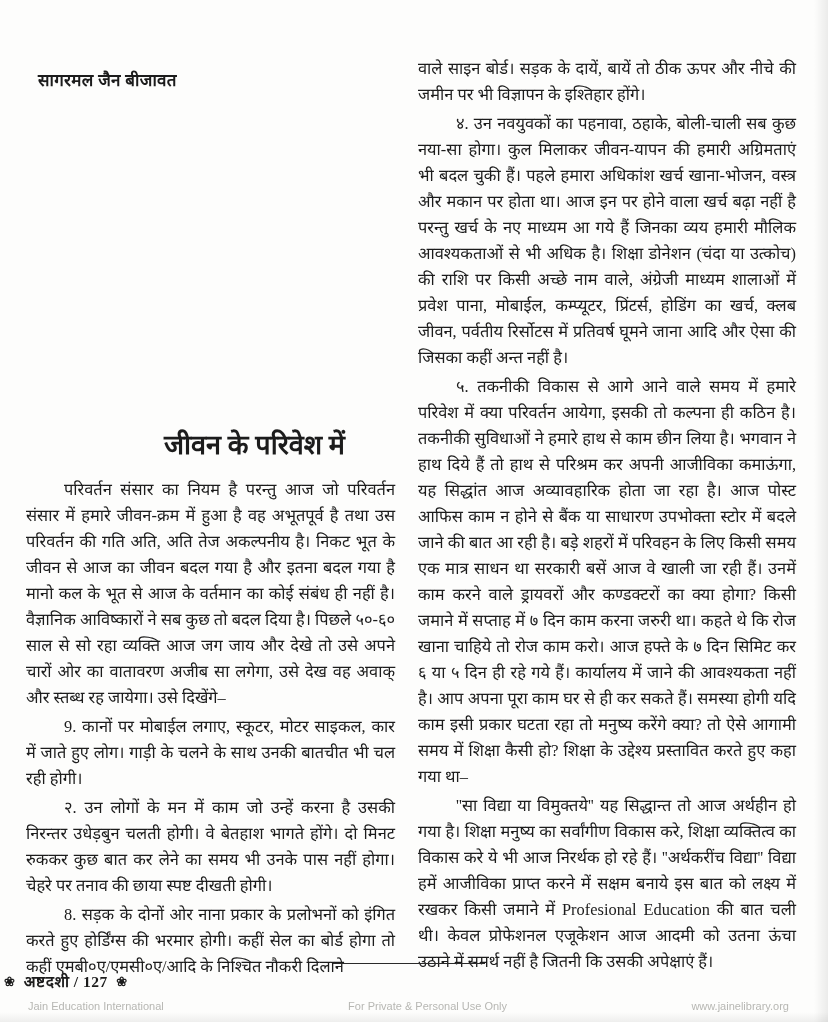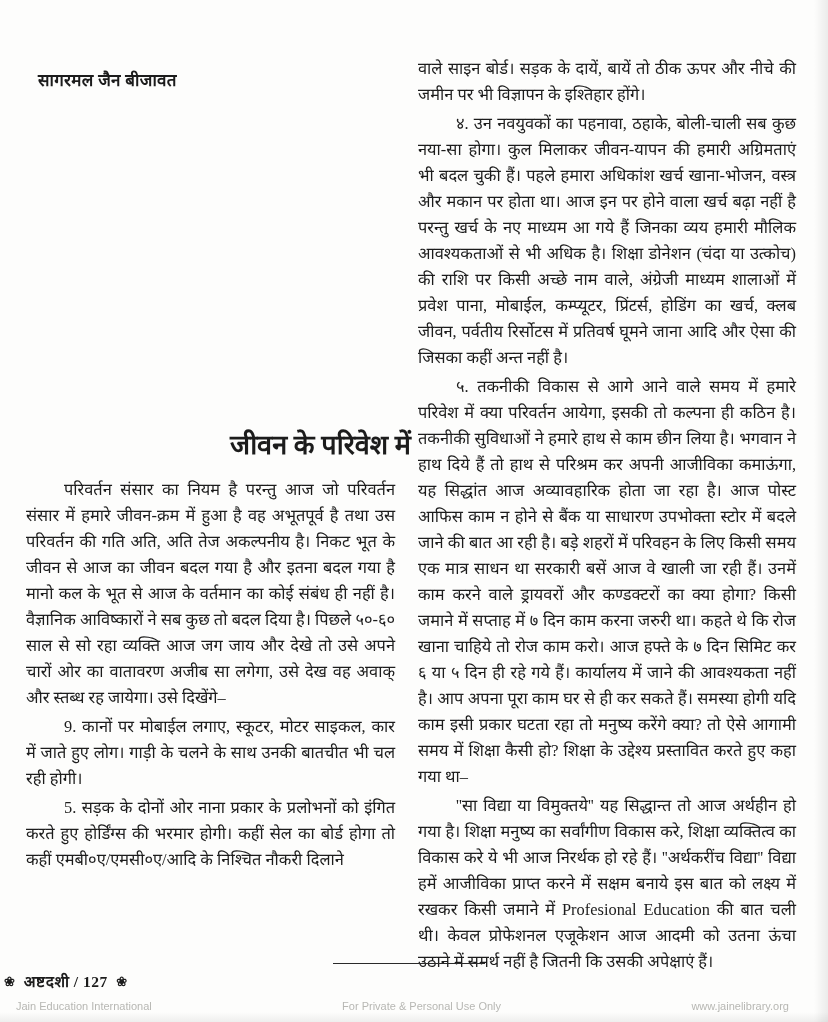--- a/index.html
+++ b/index.html
@@ -49,21 +49,21 @@
     left: 26px;
     top: 428px;
     width: 385px;
   }
   .col-right {
     left: 418px;
     top: 56px;
     width: 394px;
   }
   .article-title {
-    text-align: right;
+    text-align: center;
     padding-left: 72px;
     font-size: 27px;
     line-height: 35px;
     font-weight: bold;
     margin: 0 0 14px 0;
   }
   .col p {
     margin: 0 16px 3px 0;
     text-indent: 38px;
   }
@@ -92,42 +92,43 @@
     position: relative;
     top: -1px;
     padding: 0 4px;
   }
   .credits {
     position: absolute;
     left: 0;
     top: 1000px;
     width: 803px;
     box-sizing: border-box;
-    padding: 0 14px 0 16px;
+    padding: 0 14px 0 28px;
     display: flex;
     justify-content: space-between;
     font-family: "Liberation Sans", sans-serif;
     font-size: 11px;
     color: #b7b7b3;
   }
 </style>
 </head>
 <body>
 
 <div class="page">
 
   <div class="author">सागरमल जैन बीजावत</div>
 
   <div class="col col-left">
     <h1 class="article-title">
       <span>जीवन के परिवेश में</span><br>
     </h1>
     <p>परिवर्तन संसार का नियम है परन्तु आज जो परिवर्तन संसार में हमारे जीवन-क्रम में हुआ है वह अभूतपूर्व है तथा उस परिवर्तन की गति अति, अति तेज अकल्पनीय है। निकट भूत के जीवन से आज का जीवन बदल गया है और इतना बदल गया है मानो कल के भूत से आज के वर्तमान का कोई संबंध ही नहीं है। वैज्ञानिक आविष्कारों ने सब कुछ तो बदल दिया है। पिछले ५०-६० साल से सो रहा व्यक्ति आज जग जाय और देखे तो उसे अपने चारों ओर का वातावरण अजीब सा लगेगा, उसे देख वह अवाक् और स्तब्ध रह जायेगा। उसे दिखेंगे–</p>
     <p>9. कानों पर मोबाईल लगाए, स्कूटर, मोटर साइकल, कार में जाते हुए लोग। गाड़ी के चलने के साथ उनकी बातचीत भी चल रही होगी।</p>
-    <p>5. सड़क के दोनों ओर नाना प्रकार के प्रलोभनों को इंगित करते हुए होर्डिंग्स की भरमार होगी। कहीं सेल का बोर्ड होगा तो कहीं एमबी०ए/एमसी०ए/आदि के निश्चित नौकरी दिलाने</p>
+    <p>२. उन लोगों के मन में काम जो उन्हें करना है उसकी निरन्तर उधेड़बुन चलती होगी। वे बेतहाश भागते होंगे। दो मिनट रुककर कुछ बात कर लेने का समय भी उनके पास नहीं होगा। चेहरे पर तनाव की छाया स्पष्ट दीखती होगी।</p>
+    <p>8. सड़क के दोनों ओर नाना प्रकार के प्रलोभनों को इंगित करते हुए होर्डिंग्स की भरमार होगी। कहीं सेल का बोर्ड होगा तो कहीं एमबी०ए/एमसी०ए/आदि के निश्चित नौकरी दिलाने</p>
   </div>
 
   <div class="col col-right">
     <p class="no-indent">वाले साइन बोर्ड। सड़क के दायें, बायें तो ठीक ऊपर और नीचे की जमीन पर भी विज्ञापन के इश्तिहार होंगे।</p>
     <p>४. उन नवयुवकों का पहनावा, ठहाके, बोली-चाली सब कुछ नया-सा होगा। कुल मिलाकर जीवन-यापन की हमारी अग्रिमताएं भी बदल चुकी हैं। पहले हमारा अधिकांश खर्च खाना-भोजन, वस्त्र और मकान पर होता था। आज इन पर होने वाला खर्च बढ़ा नहीं है परन्तु खर्च के नए माध्यम आ गये हैं जिनका व्यय हमारी मौलिक आवश्यकताओं से भी अधिक है। शिक्षा डोनेशन (चंदा या उत्कोच) की राशि पर किसी अच्छे नाम वाले, अंग्रेजी माध्यम शालाओं में प्रवेश पाना, मोबाईल, कम्प्यूटर, प्रिंटर्स, होडिंग का खर्च, क्लब जीवन, पर्वतीय रिर्सोटस में प्रतिवर्ष घूमने जाना आदि और ऐसा की जिसका कहीं अन्त नहीं है।</p>
     <p>५. तकनीकी विकास से आगे आने वाले समय में हमारे परिवेश में क्या परिवर्तन आयेगा, इसकी तो कल्पना ही कठिन है। तकनीकी सुविधाओं ने हमारे हाथ से काम छीन लिया है। भगवान ने हाथ दिये हैं तो हाथ से परिश्रम कर अपनी आजीविका कमाऊंगा, यह सिद्धांत आज अव्यावहारिक होता जा रहा है। आज पोस्ट आफिस काम न होने से बैंक या साधारण उपभोक्ता स्टोर में बदले जाने की बात आ रही है। बड़े शहरों में परिवहन के लिए किसी समय एक मात्र साधन था सरकारी बसें आज वे खाली जा रही हैं। उनमें काम करने वाले ड्रायवरों और कण्डक्टरों का क्या होगा? किसी जमाने में सप्ताह में ७ दिन काम करना जरुरी था। कहते थे कि रोज खाना चाहिये तो रोज काम करो। आज हफ्ते के ७ दिन सिमिट कर ६ या ५ दिन ही रहे गये हैं। कार्यालय में जाने की आवश्यकता नहीं है। आप अपना पूरा काम घर से ही कर सकते हैं। समस्या होगी यदि काम इसी प्रकार घटता रहा तो मनुष्य करेंगे क्या? तो ऐसे आगामी समय में शिक्षा कैसी हो? शिक्षा के उद्देश्य प्रस्तावित करते हुए कहा गया था–</p>
     <p>''सा विद्या या विमुक्तये'' यह सिद्धान्त तो आज अर्थहीन हो गया है। शिक्षा मनुष्य का सर्वांगीण विकास करे, शिक्षा व्यक्तित्व का विकास करे ये भी आज निरर्थक हो रहे हैं। ''अर्थकरींच विद्या'' विद्या हमें आजीविका प्राप्त करने में सक्षम बनाये इस बात को लक्ष्य में रखकर किसी जमाने में Profesional Education की बात चली थी। केवल प्रोफेशनल एजूकेशन आज आदमी को उतना ऊंचा उठाने में समर्थ नहीं है जितनी कि उसकी अपेक्षाएं हैं।</p>
   </div>
 
   <div class="footer-rule"></div>

